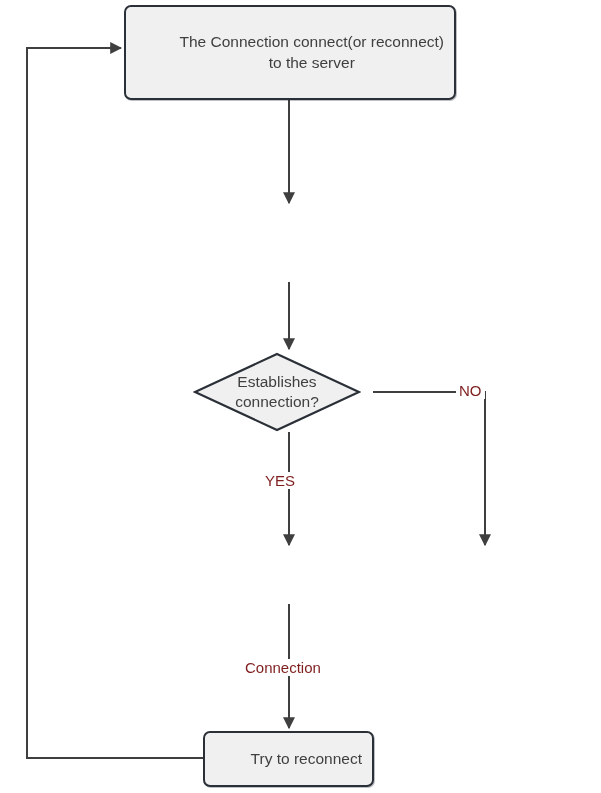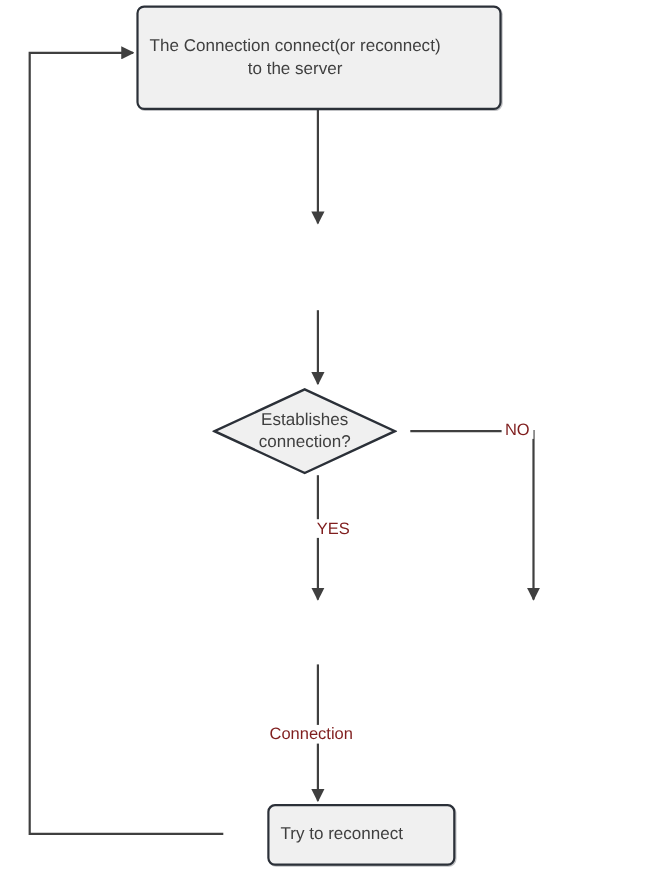--- a/index.html
+++ b/index.html
@@ -23,21 +23,21 @@
     top: 0;
     width: 601px;
     height: 793px;
     overflow: visible;
   }
   .node {
     position: absolute;
     box-sizing: border-box;
     display: flex;
     align-items: center;
-    justify-content: flex-start;
+    justify-content: flex-end;
     text-align: center;
     background: #f0f0f0;
     border: 2px solid #2b3038;
     border-radius: 7px;
     color: #3f3f3f;
     font-size: 15.5px;
     line-height: 1.32;
     padding: 2px 10px;
     box-shadow: 1px 1px 0 rgba(43,48,56,0.30);
   }
@@ -118,23 +118,23 @@
   <div class="decision">
     <svg class="decision-shape" viewBox="0 0 168 80" xmlns="http://www.w3.org/2000/svg">
       <polygon points="84,2 166,40 84,78 2,40" fill="#f0f0f0" stroke="#2b3038" stroke-width="2.2" stroke-linejoin="miter"></polygon>
     </svg>
     <div class="decision-text">Establishes
 connection?</div>
   </div>
 
 
 
-  <div class="node" style="left:203px; top:731px; width:171px; height:56px;margin-left:40px;">
+  <div class="node" style="left:203px; top:731px; width:171px; height:56px;">
     <span class="node-label">Try to reconnect</span>
   </div>
 
-  <div class="edge-label" style="left:285px; top:472px;">YES</div>
+  <div class="edge-label" style="left:262px; top:472px;">YES</div>
 
   <div class="edge-label" style="left:456px; top:382px;">NO</div>
 
   <div class="edge-label" style="left:242px; top:659px;">Connection</div>
 
 </div>
 
 </body></html>

